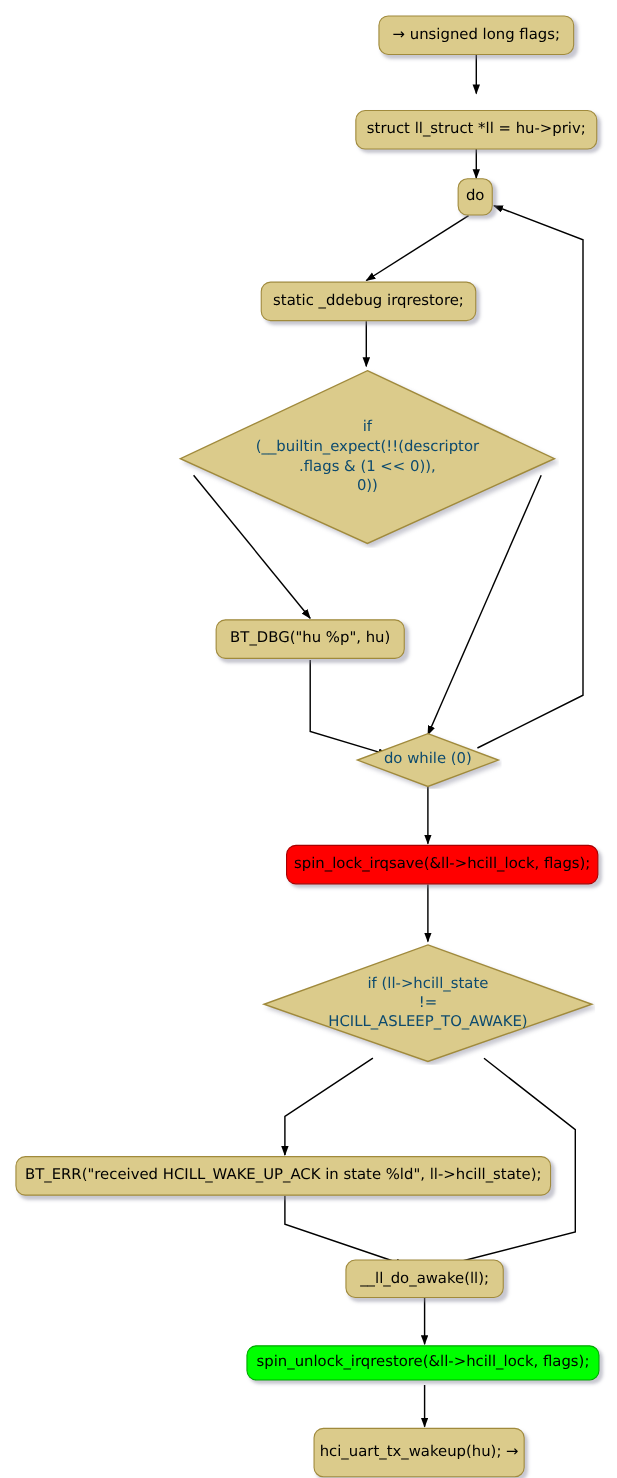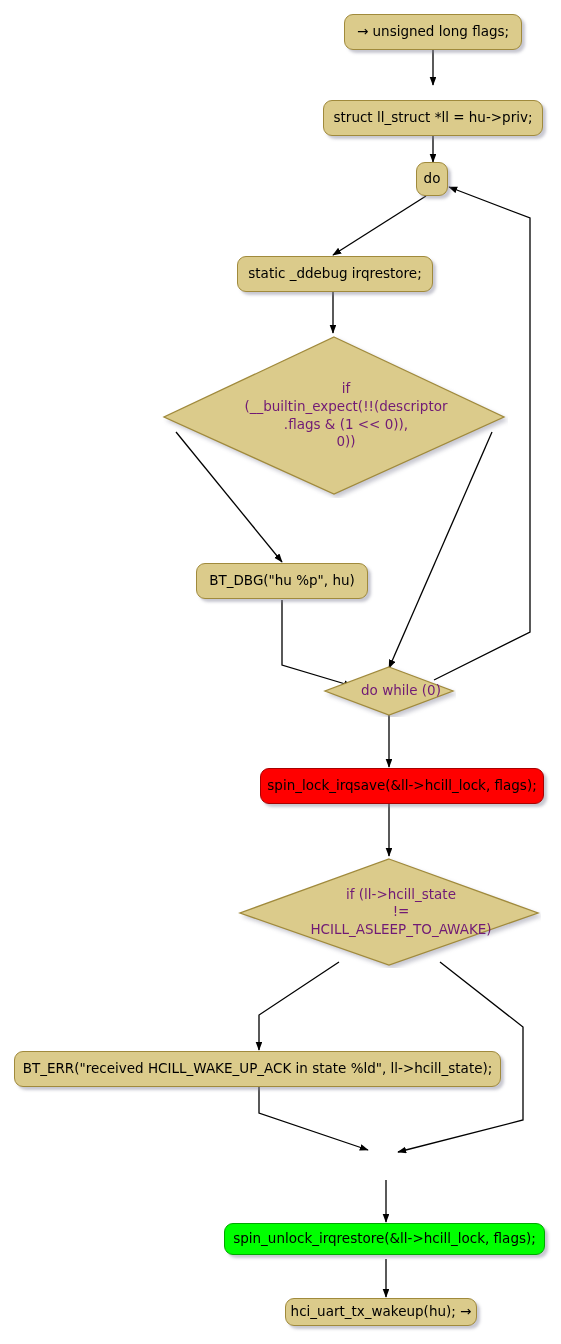--- a/index.html
+++ b/index.html
@@ -60,30 +60,30 @@
   }
   .diamond-shape {
     position: absolute;
     left: 0;
     top: 0;
     width: 100%;
     height: 100%;
   }
   .diamond-label {
     position: absolute;
-    left: 12px;
+    left: 0;
     top: 0;
     width: 100%;
     height: 100%;
     display: flex;
     align-items: center;
     justify-content: center;
     text-align: center;
     font-size: 13.5px;
-    color: #701a75;
+    color: #0c4a6e;
     line-height: 1.3;
     white-space: pre;
   }
 </style>
 </head>
 <body>
 
 <div id="diagram">
 
   <svg id="edges" viewBox="0 0 561 1344" width="561" height="1344">
@@ -173,22 +173,25 @@
     </svg>
     <div class="diamond-label">if (ll-&gt;hcill_state
 !=
 HCILL_ASLEEP_TO_AWAKE)</div>
   </div>
 
   <div class="node act" style="left:14px; top:1051px; width:487px; height:36px;">
     <span>BT_ERR("received HCILL_WAKE_UP_ACK in state %ld", ll-&gt;hcill_state);</span>
   </div>
 
+  <div class="node act" style="left:314px; top:1145px; width:144px; height:35px;">
+    <span>__ll_do_awake(ll);</span>
+  </div>
 
   <div class="node act green" style="left:224px; top:1223px; width:321px; height:32px;">
     <span>spin_unlock_irqrestore(&amp;ll-&gt;hcill_lock, flags);</span>
   </div>
 
-  <div class="node act" style="left:285px; top:1298px; width:192px; height:28px;">
+  <div class="node act" style="left:285px; top:1298px; width:192px; height:45px;">
     <span>hci_uart_tx_wakeup(hu); →</span>
   </div>
 
 </div>
 
 </body></html>

